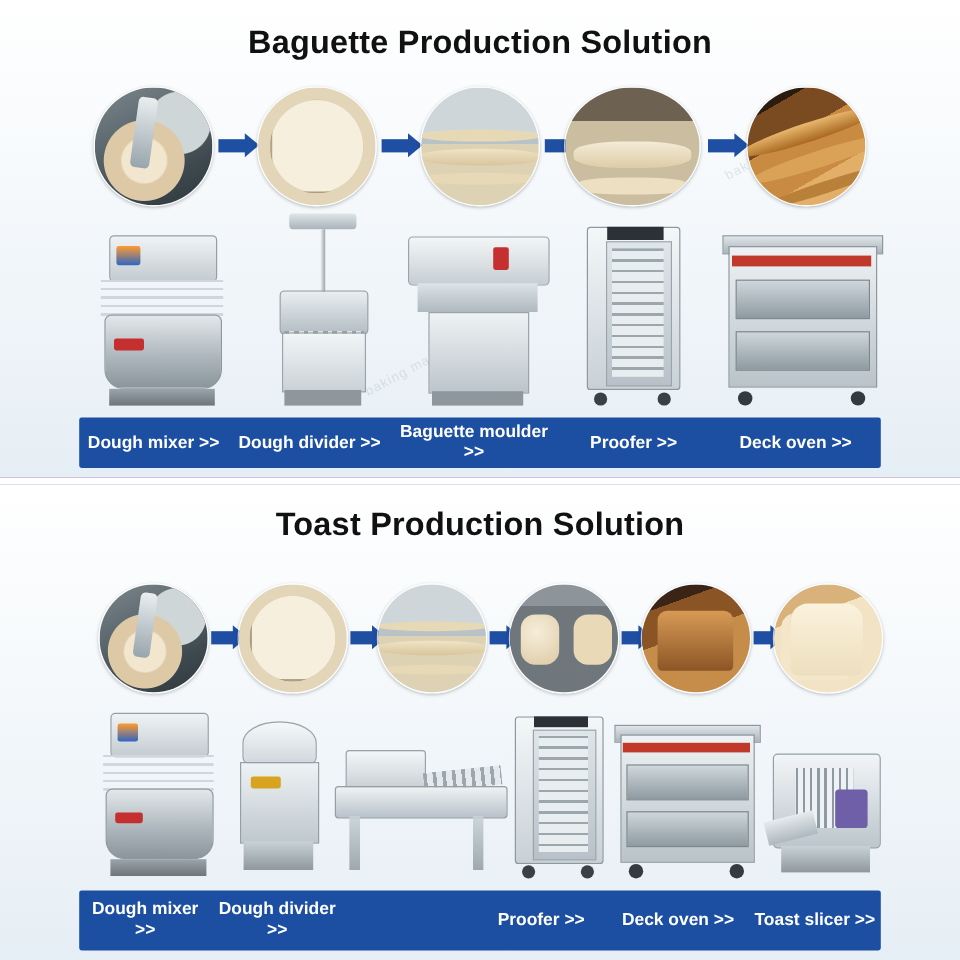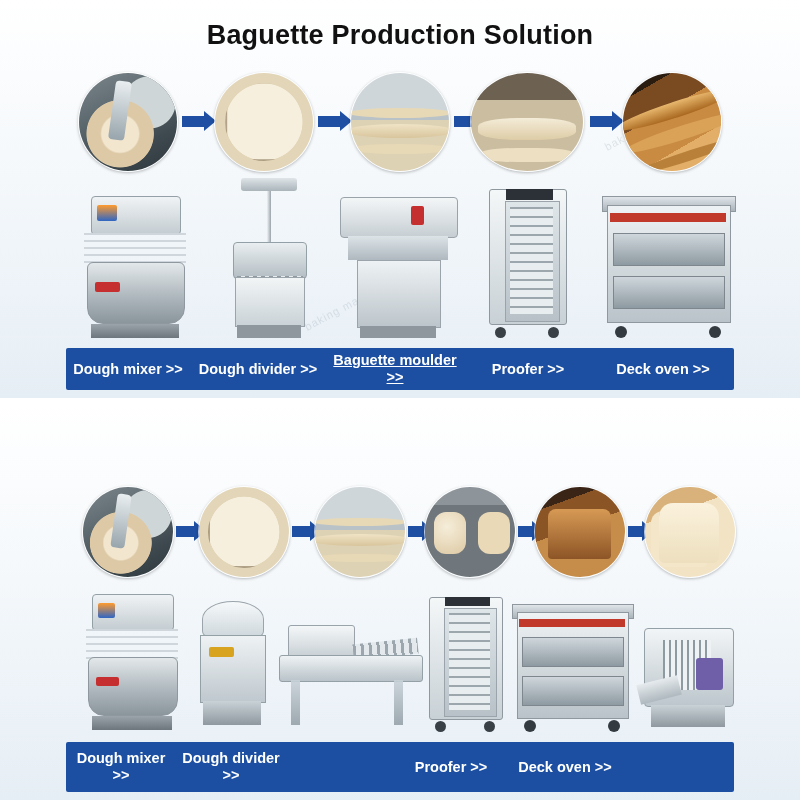--- a/index.html
+++ b/index.html
@@ -360,30 +360,31 @@
       <div class="dk-body"></div>
       <div class="dk-red"></div>
       <div class="dk-deck1"></div>
       <div class="dk-deck2"></div>
       <div class="dk-wheels"></div>
     </div>
 
     <div class="caption-bar" style="top:348px; height:42px;">
       <div class="cap" style="left:0px;   width:124px;">Dough mixer &gt;&gt;</div>
       <div class="cap" style="left:124px; width:136px;">Dough divider &gt;&gt;</div>
-      <div class="cap" style="left:260px; width:138px;text-decoration:underline;">Baguette moulder &gt;&gt;</div>
+      <div class="cap" style="left:260px; width:138px;">Baguette moulder &gt;&gt;</div>
       <div class="cap" style="left:398px; width:128px;">Proofer &gt;&gt;</div>
       <div class="cap" style="left:526px; width:142px;">Deck oven &gt;&gt;</div>
     </div>
   </div>
 
   <div class="panel-gap"></div>
 
   <div class="panel panel-bottom">
 
+    <div class="panel-title">Toast Production Solution</div>
 
     <div class="circle" style="left:82px; top:82px; width:90px; height:90px;">
       <div class="inner ph-mixerbowl"></div>
     </div>
     <div class="arrow" style="left:176px; top:122px; width:20px;"></div>
 
     <div class="circle" style="left:198px; top:82px; width:90px; height:90px;">
       <div class="inner ph-divided"></div>
     </div>
     <div class="arrow" style="left:292px; top:122px; width:20px;"></div>
@@ -450,16 +451,17 @@
       <div class="ts-purple"></div>
       <div class="ts-tray"></div>
       <div class="ts-base"></div>
     </div>
 
     <div class="caption-bar" style="top:338px; height:50px;">
       <div class="cap" style="left:0px;   width:110px;">Dough mixer &gt;&gt;</div>
       <div class="cap" style="left:110px; width:110px;">Dough divider &gt;&gt;</div>
       <div class="cap" style="left:330px; width:110px;">Proofer &gt;&gt;</div>
       <div class="cap" style="left:440px; width:118px;">Deck oven &gt;&gt;</div>
+      <div class="cap" style="left:558px; width:110px;">Toast slicer &gt;&gt;</div>
     </div>
   </div>
 
 </div>
 
 </body></html>

